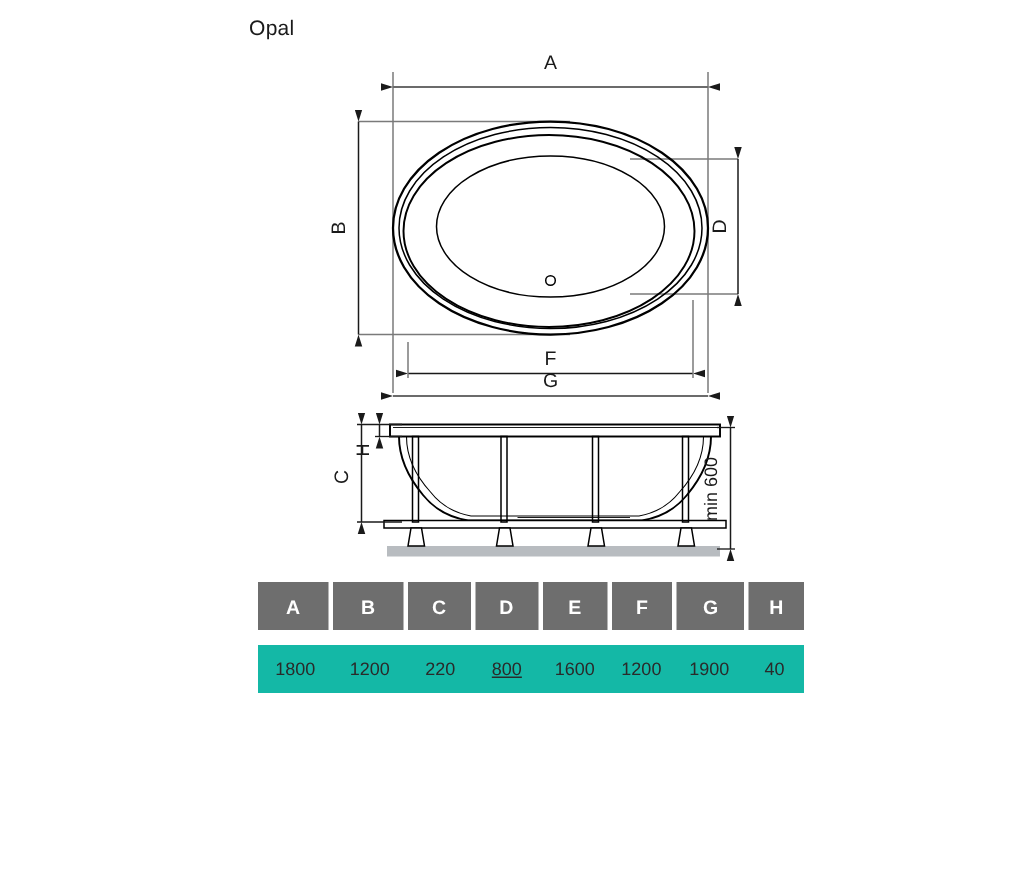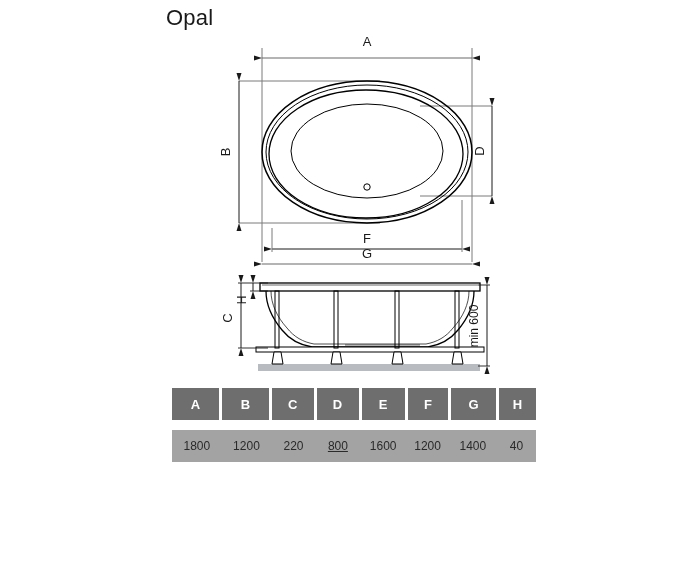--- a/index.html
+++ b/index.html
@@ -17,21 +17,21 @@
   #page-root {
     position: absolute;
     left: 0; top: 0;
     width: 689px;
     height: 580px;
   }
   #product-title {
     position: absolute;
     left: 166px;
     top: 4px;
-    font-size: 22px;
+    font-size: 14px;
     font-weight: 400;
     color: #1a1a1a;
     letter-spacing: 0.2px;
     line-height: 28px;
   }
   #drawing-svg {
     position: absolute;
     left: 0;
     top: 0;
   }
@@ -202,25 +202,25 @@
     <div id="spec-header-row">
         <div class="hdr-cell" style="width: 54px; background: rgb(110, 110, 110); color: rgb(255, 255, 255);">A</div>
         <div class="hdr-cell" style="width: 54px; background: rgb(110, 110, 110); color: rgb(255, 255, 255);">B</div>
         <div class="hdr-cell" style="width: 48px; background: rgb(110, 110, 110); color: rgb(255, 255, 255);">C</div>
         <div class="hdr-cell" style="width: 48px; background: rgb(110, 110, 110); color: rgb(255, 255, 255);">D</div>
         <div class="hdr-cell" style="width: 50px; background: rgb(110, 110, 110); color: rgb(255, 255, 255);">E</div>
         <div class="hdr-cell" style="width: 46px; background: rgb(110, 110, 110); color: rgb(255, 255, 255);">F</div>
         <div class="hdr-cell" style="width: 52px; background: rgb(110, 110, 110); color: rgb(255, 255, 255);">G</div>
         <div class="hdr-cell" style="width: 42px; background: rgb(110, 110, 110); color: rgb(255, 255, 255);">H</div>
       </div>
-    <div id="spec-value-row" style="background: #a3a3a3;">
+    <div id="spec-value-row" style="background: #14b8a6;">
         <div class="val-cell" style="width: 57px; color: rgb(42, 42, 42);">1800</div>
         <div class="val-cell" style="width: 57px; color: rgb(42, 42, 42);">1200</div>
         <div class="val-cell" style="width: 51px; color: rgb(42, 42, 42);">220</div>
         <div class="val-cell" style="width: 51px; color: rgb(42, 42, 42); text-decoration: underline;">800</div>
         <div class="val-cell" style="width: 53px; color: rgb(42, 42, 42);">1600</div>
         <div class="val-cell" style="width: 49px; color: rgb(42, 42, 42);">1200</div>
-        <div class="val-cell" style="width: 55px; color: rgb(42, 42, 42);">1400</div>
+        <div class="val-cell" style="width: 55px; color: rgb(42, 42, 42);">1900</div>
         <div class="val-cell" style="width: 45px; color: rgb(42, 42, 42);">40</div>
       </div>
   </div>
 
 </div>
 
 </body></html>

